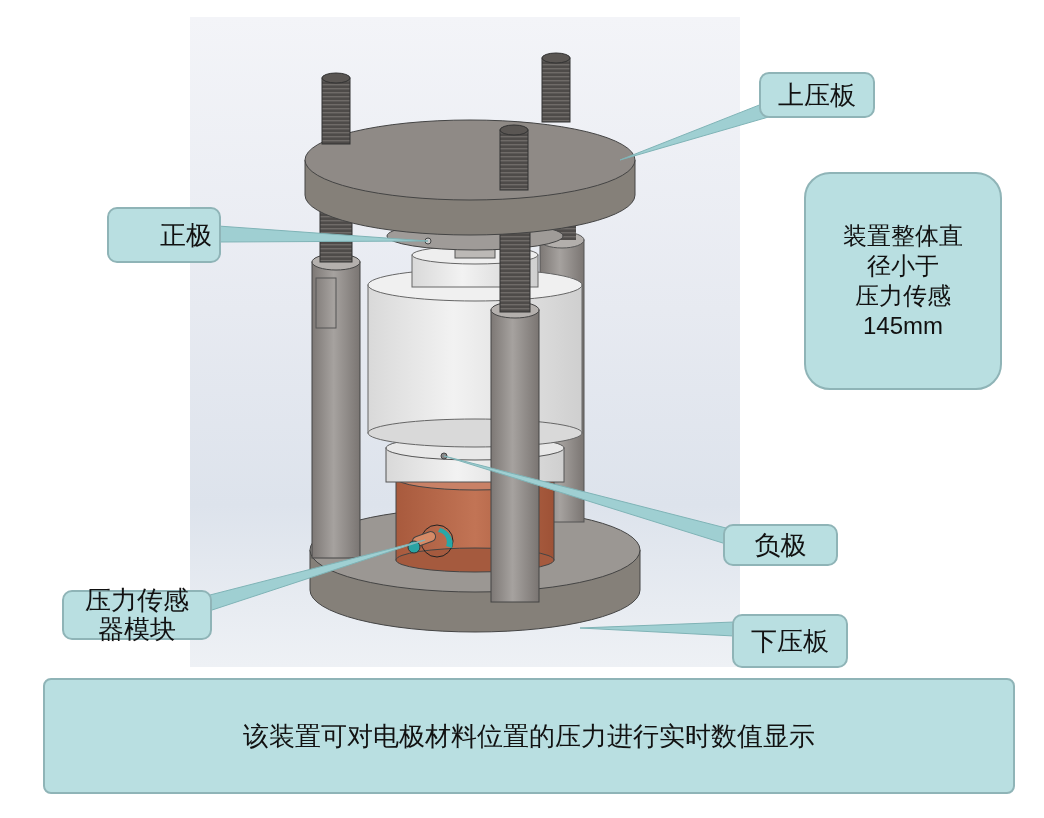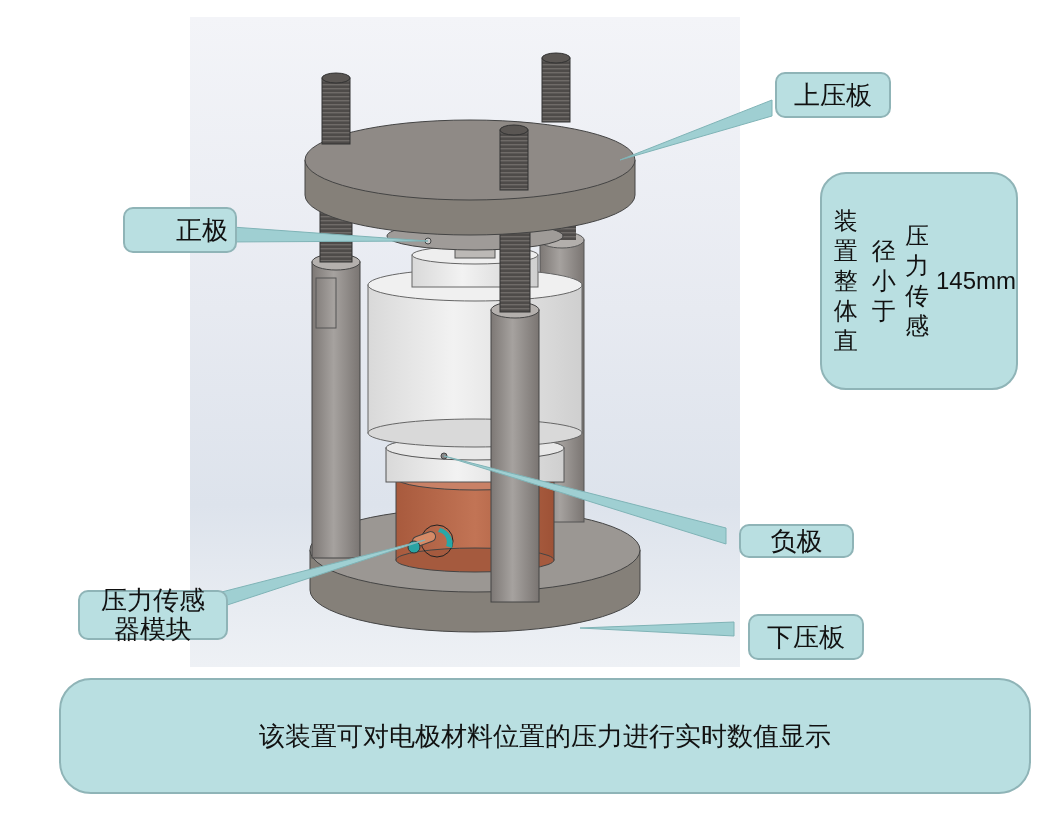--- a/index.html
+++ b/index.html
@@ -3,25 +3,25 @@
 <meta charset="utf-8">
 <style>
   html, body { margin:0; padding:0; background:#ffffff; }
   body { width:1044px; height:818px; position:relative; overflow:hidden;
          font-family:"DejaVu Sans","Liberation Sans",sans-serif; }
   .render-bg { position:absolute; left:190px; top:17px; width:550px; height:650px;
     background:linear-gradient(180deg,#f3f4f8 0%,#e7eaf1 45%,#dde3ec 75%,#eef1f5 100%); }
   svg.scene { position:absolute; left:0; top:0; }
   .callout { position:absolute; background:#b9dfe1; border:2px solid #8fb4b7;
     border-radius:10px; color:#111; text-align:center; box-sizing:border-box;
-    display:flex; align-items:center; justify-content:center; line-height:1.25;margin-left:16px; }
+    display:flex; align-items:center; justify-content:center; line-height:1.25; }
   .callout span { display:block; }
   .lbl { font-size:26px; }
-  .note { font-size:24px; font-family:"Liberation Sans","DejaVu Sans",sans-serif; border-radius:26px; flex-direction:row; }
-  .banner { font-size:26px; border-radius:32px; }
+  .note { font-size:24px; font-family:"Liberation Sans","DejaVu Sans",sans-serif; border-radius:26px; flex-direction:column; }
+  .banner { font-size:26px; border-radius:8px; }
 </style>
 </head>
 <body>
 
 <div class="render-bg"></div>
 
 <svg class="scene" width="1044" height="818" viewBox="0 0 1044 818">
   <defs>
     <linearGradient id="rod" x1="0" x2="1">
       <stop offset="0" stop-color="#7d7875"></stop>
@@ -118,34 +118,34 @@
     <polygon points="726,528 726,544 444,456"></polygon>
     <polygon points="206,596 206,612 425,540"></polygon>
     <polygon points="734,622 734,636 580,628"></polygon>
   </g>
 </svg>
 
 <div class="callout lbl" style="left:759px;top:72px;width:116px;height:46px;">
   <span>上压板</span>
 </div>
 
-<div class="callout lbl" style="left:107px;top:207px;width:114px;height:46px;padding-left:44px;">
+<div class="callout lbl" style="left:107px;top:207px;width:114px;height:56px;padding-left:44px;">
   <span>正极</span>
 </div>
 
-<div class="callout lbl" style="left:723px;top:524px;width:115px;height:34px;align-items:center;">
+<div class="callout lbl" style="left:723px;top:524px;width:115px;height:42px;align-items:center;">
   <span>负极</span>
 </div>
 
 <div class="callout lbl" style="left:62px;top:590px;width:150px;height:50px;flex-direction:column;line-height:1.1;">
   <span>压力传感</span>
   <span>器模块</span>
 </div>
 
-<div class="callout lbl" style="left:732px;top:614px;width:116px;height:46px;">
+<div class="callout lbl" style="left:732px;top:614px;width:116px;height:54px;">
   <span>下压板</span>
 </div>
 
 <div class="callout note" style="left:804px;top:172px;width:198px;height:218px;">
   <span>装置整体直</span>
   <span>径小于</span>
   <span>压力传感</span>
   <span>145mm</span>
 </div>
 

